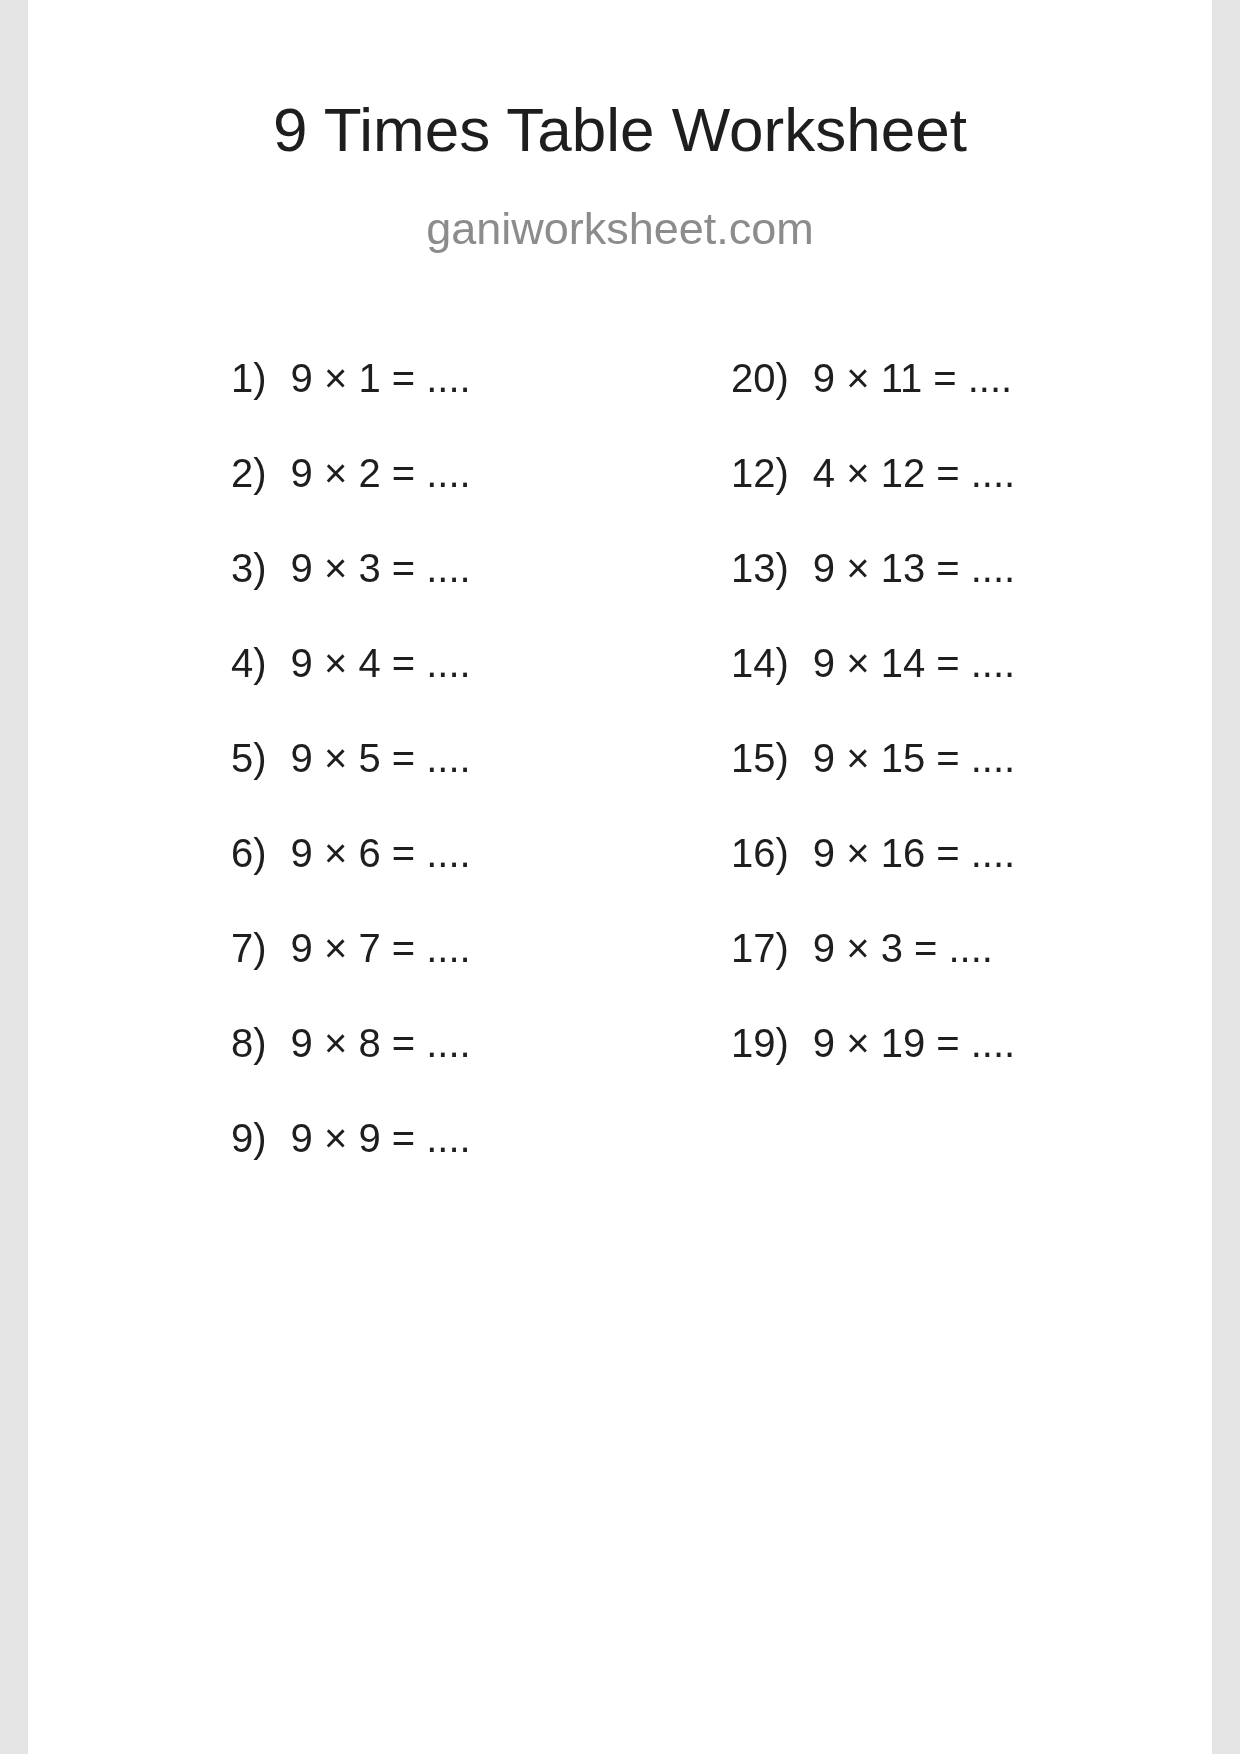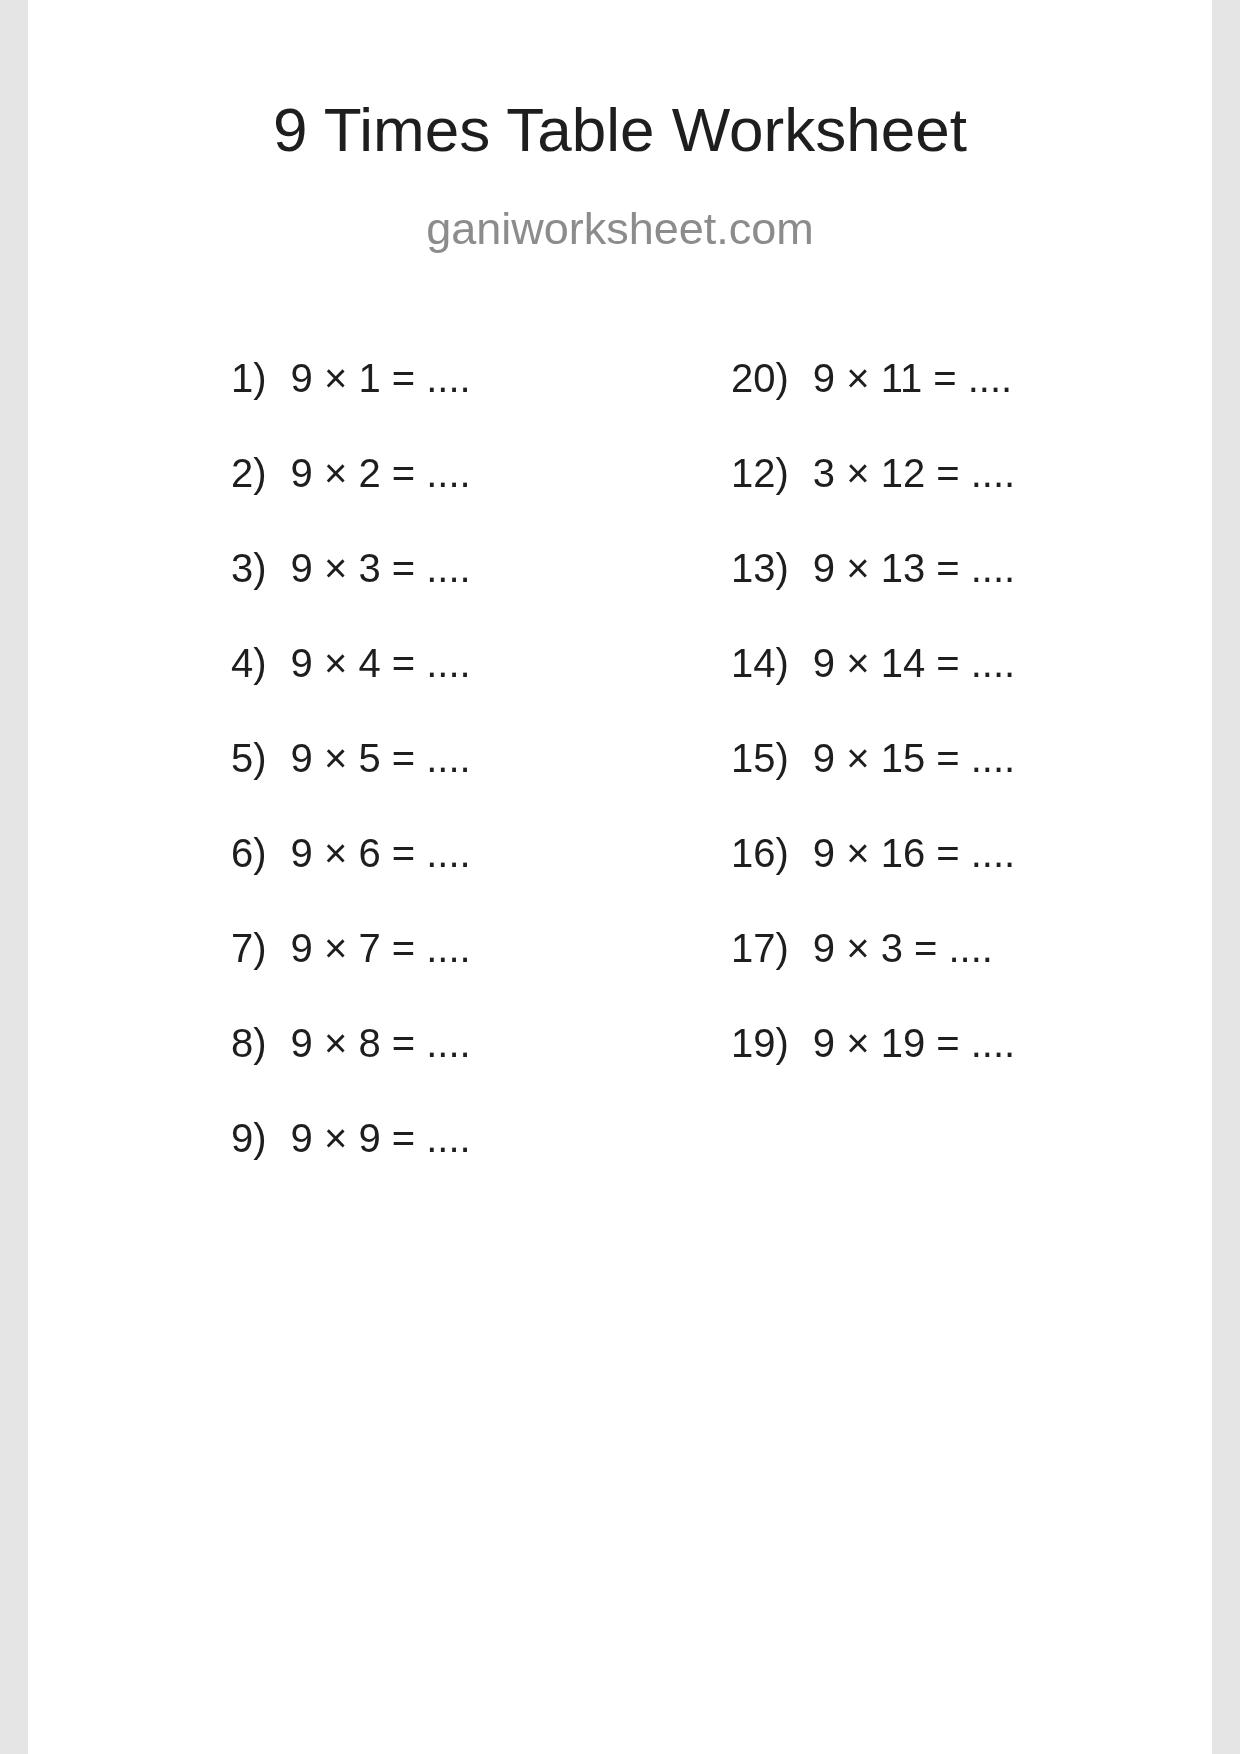--- a/index.html
+++ b/index.html
@@ -104,21 +104,21 @@
     </div>
   </div>
 
   <div class="col col-right">
     <div class="row">
       <span class="num">20)</span>
       <span class="eq">9 × 11 = ....</span>
     </div>
     <div class="row">
       <span class="num">12)</span>
-      <span class="eq">3 × 12 = ....</span>
+      <span class="eq">4 × 12 = ....</span>
     </div>
     <div class="row">
       <span class="num">13)</span>
       <span class="eq">9 × 13 = ....</span>
     </div>
     <div class="row">
       <span class="num">14)</span>
       <span class="eq">9 × 14 = ....</span>
     </div>
     <div class="row">

